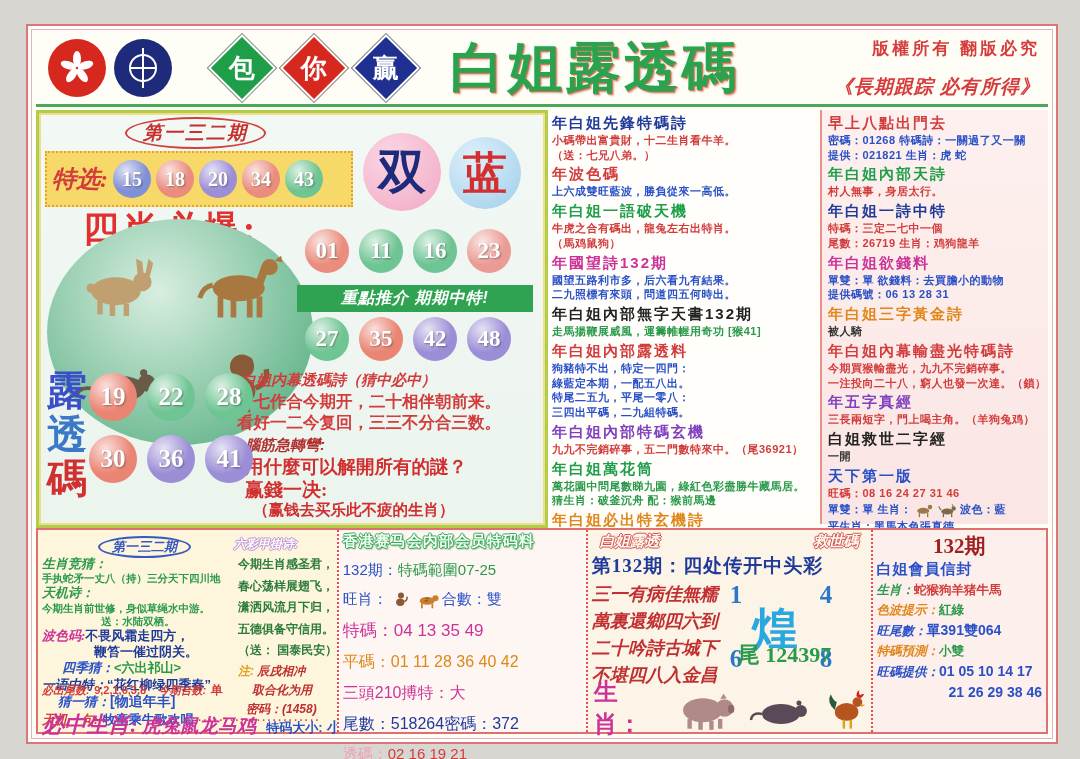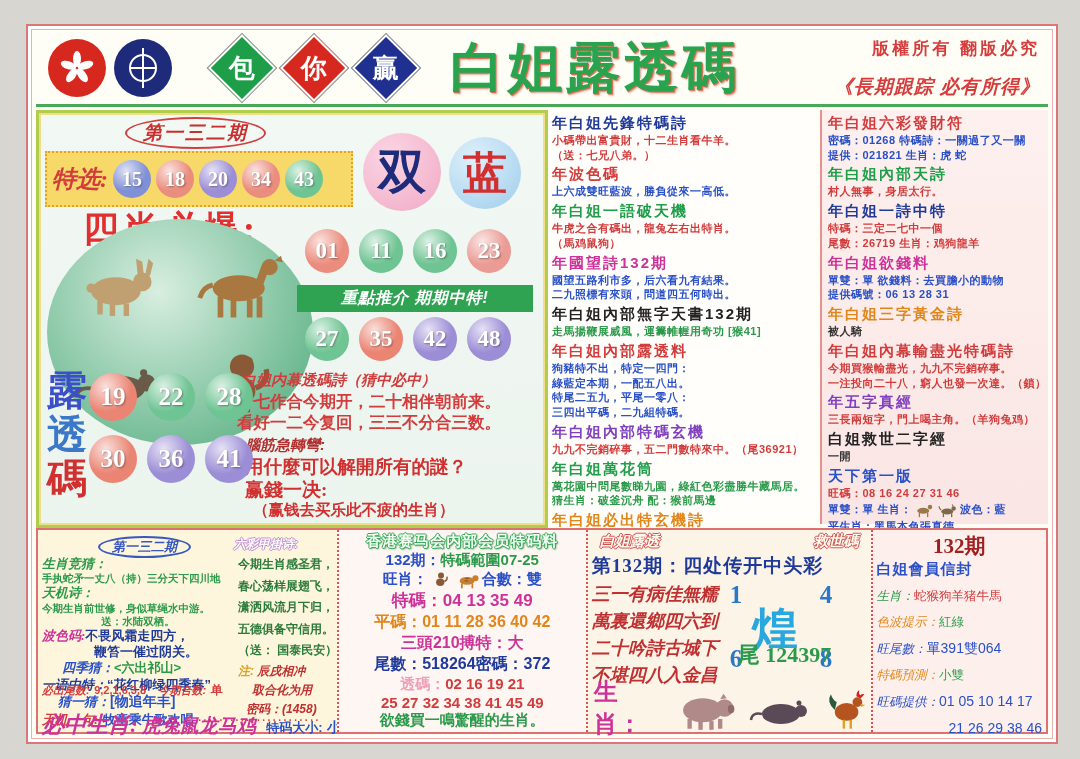--- a/index.html
+++ b/index.html
@@ -55,53 +55,53 @@
   .sec{margin:2px 0 3px 0}
   .sec-title{font-size:15px;font-weight:bold;letter-spacing:2px;white-space:nowrap}
   .sec-line{font-size:11px;font-weight:bold;letter-spacing:.5px;line-height:1.34;white-space:nowrap}
   .t-navy{color:#203a9a}.t-red{color:#d23c3c}.t-green{color:#1f9e4a}.t-magenta{color:#cc3399}.t-black{color:#222}.t-purple{color:#8040c0}.t-orange{color:#e0861a}.t-blue{color:#2a50c8}
   .c-red{color:#d23c3c}.c-blue{color:#2a50c8}.c-green{color:#2a9a4a}.c-black{color:#333}.c-navy{color:#203a9a}.c-magenta{color:#cc3399}.c-orange{color:#e0861a}
   .mini-icon{height:18px;vertical-align:middle}
   
   #bottom{position:absolute;left:8px;top:502px;width:1012px;height:206px;border:2px solid #e07070;display:flex;box-sizing:border-box}
   .bpanel{box-sizing:border-box;position:relative;padding:2px 4px}
   #p1{width:300px;background:#fdf6dc}
-  #p2{width:250px;background:#fef6f2;border-left:2px dotted #e05050;text-align:center}
+  #p2{width:250px;background:#fef6f2;border-left:2px dotted #e05050;text-align:left}
   #p3{width:286px;background:#fdf4e8;border-left:2px dotted #e05050}
   #p4{flex:1;background:#fdf0ec;border-left:2px dotted #e05050}
   
   .p1-issue{position:absolute;left:60px;top:6px;border:2px solid #3858c0;border-radius:50%;padding:0 12px;color:#3858c0;font-weight:bold;font-style:italic;font-size:13px;font-family:"Liberation Serif",serif}
   .p1-r-header{position:absolute;left:196px;top:6px;font-size:12px;font-weight:bold;font-style:italic;color:#fff;text-shadow:-1px 0 #c090d0,1px 0 #c090d0,0 -1px #c090d0,0 1px #c090d0;white-space:nowrap}
   .p1-left{position:absolute;left:4px;top:26px;width:192px}
   .p1-right{position:absolute;left:200px;top:24px;width:96px}
   .p1-line{font-size:10.5px;font-weight:bold;line-height:1.25;white-space:nowrap}
   .p1-label{font-size:13px;font-weight:bold;font-style:italic;font-family:"Liberation Serif",serif}
   .p1-poem{color:#2a7a3a;font-weight:bold;font-size:12px;line-height:1.8;white-space:nowrap}
   .p1-note{color:#c03030;font-weight:bold;font-style:italic;font-size:12px;line-height:1.6;white-space:nowrap}
   .p1-bottomrow{position:absolute;left:4px;font-weight:bold;white-space:nowrap}
   .p1-dots{color:#d04040;letter-spacing:2px;font-size:10px}
   
   .p2-header{font-size:15px;font-weight:bold;letter-spacing:1px;color:#f2fff2;text-shadow:-1px 0 #3aa85c,1px 0 #3aa85c,0 -1px #3aa85c,0 1px #3aa85c,1px 1px 2px #2a7a3a;white-space:nowrap}
-  .p2-row{font-weight:bold;font-size:15px;margin-top:0;white-space:nowrap}
+  .p2-row{font-weight:normal;font-size:15px;margin-top:10px;white-space:nowrap}
   
   .p3-header{display:flex;justify-content:space-between;padding:0 8px;font-family:"Liberation Serif",serif;font-weight:bold;font-style:italic;font-size:15px;color:#fff8ec;text-shadow:-1px 0 #d05050,1px 0 #d05050,0 -1px #d05050,0 1px #d05050}
   .p3-headline{color:#203a9a;font-weight:bold;font-size:19px;font-family:"Liberation Serif",serif;letter-spacing:1px;margin-top:2px;white-space:nowrap}
   .p3-body{display:flex;margin-top:2px}
   .p3-poem{color:#c03030;font-weight:bold;font-style:italic;font-size:18px;font-family:"Liberation Serif",serif;line-height:1.5;white-space:nowrap}
   .p3-grid{position:relative;width:120px;height:104px;margin-left:8px}
   .p3-grid span{position:absolute;font-weight:bold;font-family:"Liberation Serif",serif}
   .p3-num{color:#2a78c8;font-size:25px}
   .p3-huang{color:#29a8e0;font-size:46px}
   .p3-tailrow{position:absolute;left:150px;top:110px;font-weight:bold;font-family:"Liberation Serif",serif;font-size:22px;color:#2a9a4a;white-space:nowrap}
   .p3-sx{position:absolute;left:6px;top:146px;display:flex;align-items:center;gap:8px}
   .p3-sx-label{color:#cc3399;font-weight:bold;font-size:24px;font-family:"Liberation Serif",serif}
   
   .p4-issue{text-align:center;color:#a02020;font-weight:bold;font-size:21px;font-family:"Liberation Serif",serif}
   .p4-title{text-align:left;color:#2a50c8;font-weight:bold;font-size:15px;letter-spacing:1px}
-  .p4-row{font-weight:normal;font-size:12.5px;margin-top:9px;white-space:nowrap}
+  .p4-row{font-weight:bold;font-size:12.5px;margin-top:3px;white-space:nowrap}
   .p4-indent{padding-left:72px}
   svg.animal{display:block}
 </style>
 </head>
 <body>
 
 <div id="page">
  <div id="sheet">
 
   <div id="header">
@@ -288,21 +288,21 @@
       <div class="sec-line c-green">猜生肖：破釜沉舟 配：猴前馬邊</div>
     </div>
     <div class="sec">
       <div class="sec-title t-orange">年白姐必出特玄機詩</div>
       <div class="sec-line c-blue">早上八點出門去，偶逢故友說舊時。龍21鴻40</div>
     </div>
   </div>
 
   <div id="rightcol">
     <div class="sec">
-      <div class="sec-title t-red">年白姐六彩發財符</div>
+      <div class="sec-title t-red">早上八點出門去</div>
       <div class="sec-line c-blue">密碼：01268 特碼詩：一關過了又一關</div>
       <div class="sec-line c-blue">提供：021821 生肖：虎 蛇</div>
     </div>
     <div class="sec">
       <div class="sec-title t-green">年白姐內部天詩</div>
       <div class="sec-line c-red">村人無事，身居太行。</div>
     </div>
     <div class="sec">
       <div class="sec-title t-navy">年白姐一詩中特</div>
       <div class="sec-line c-red">特碼：三定二七中一個</div>

